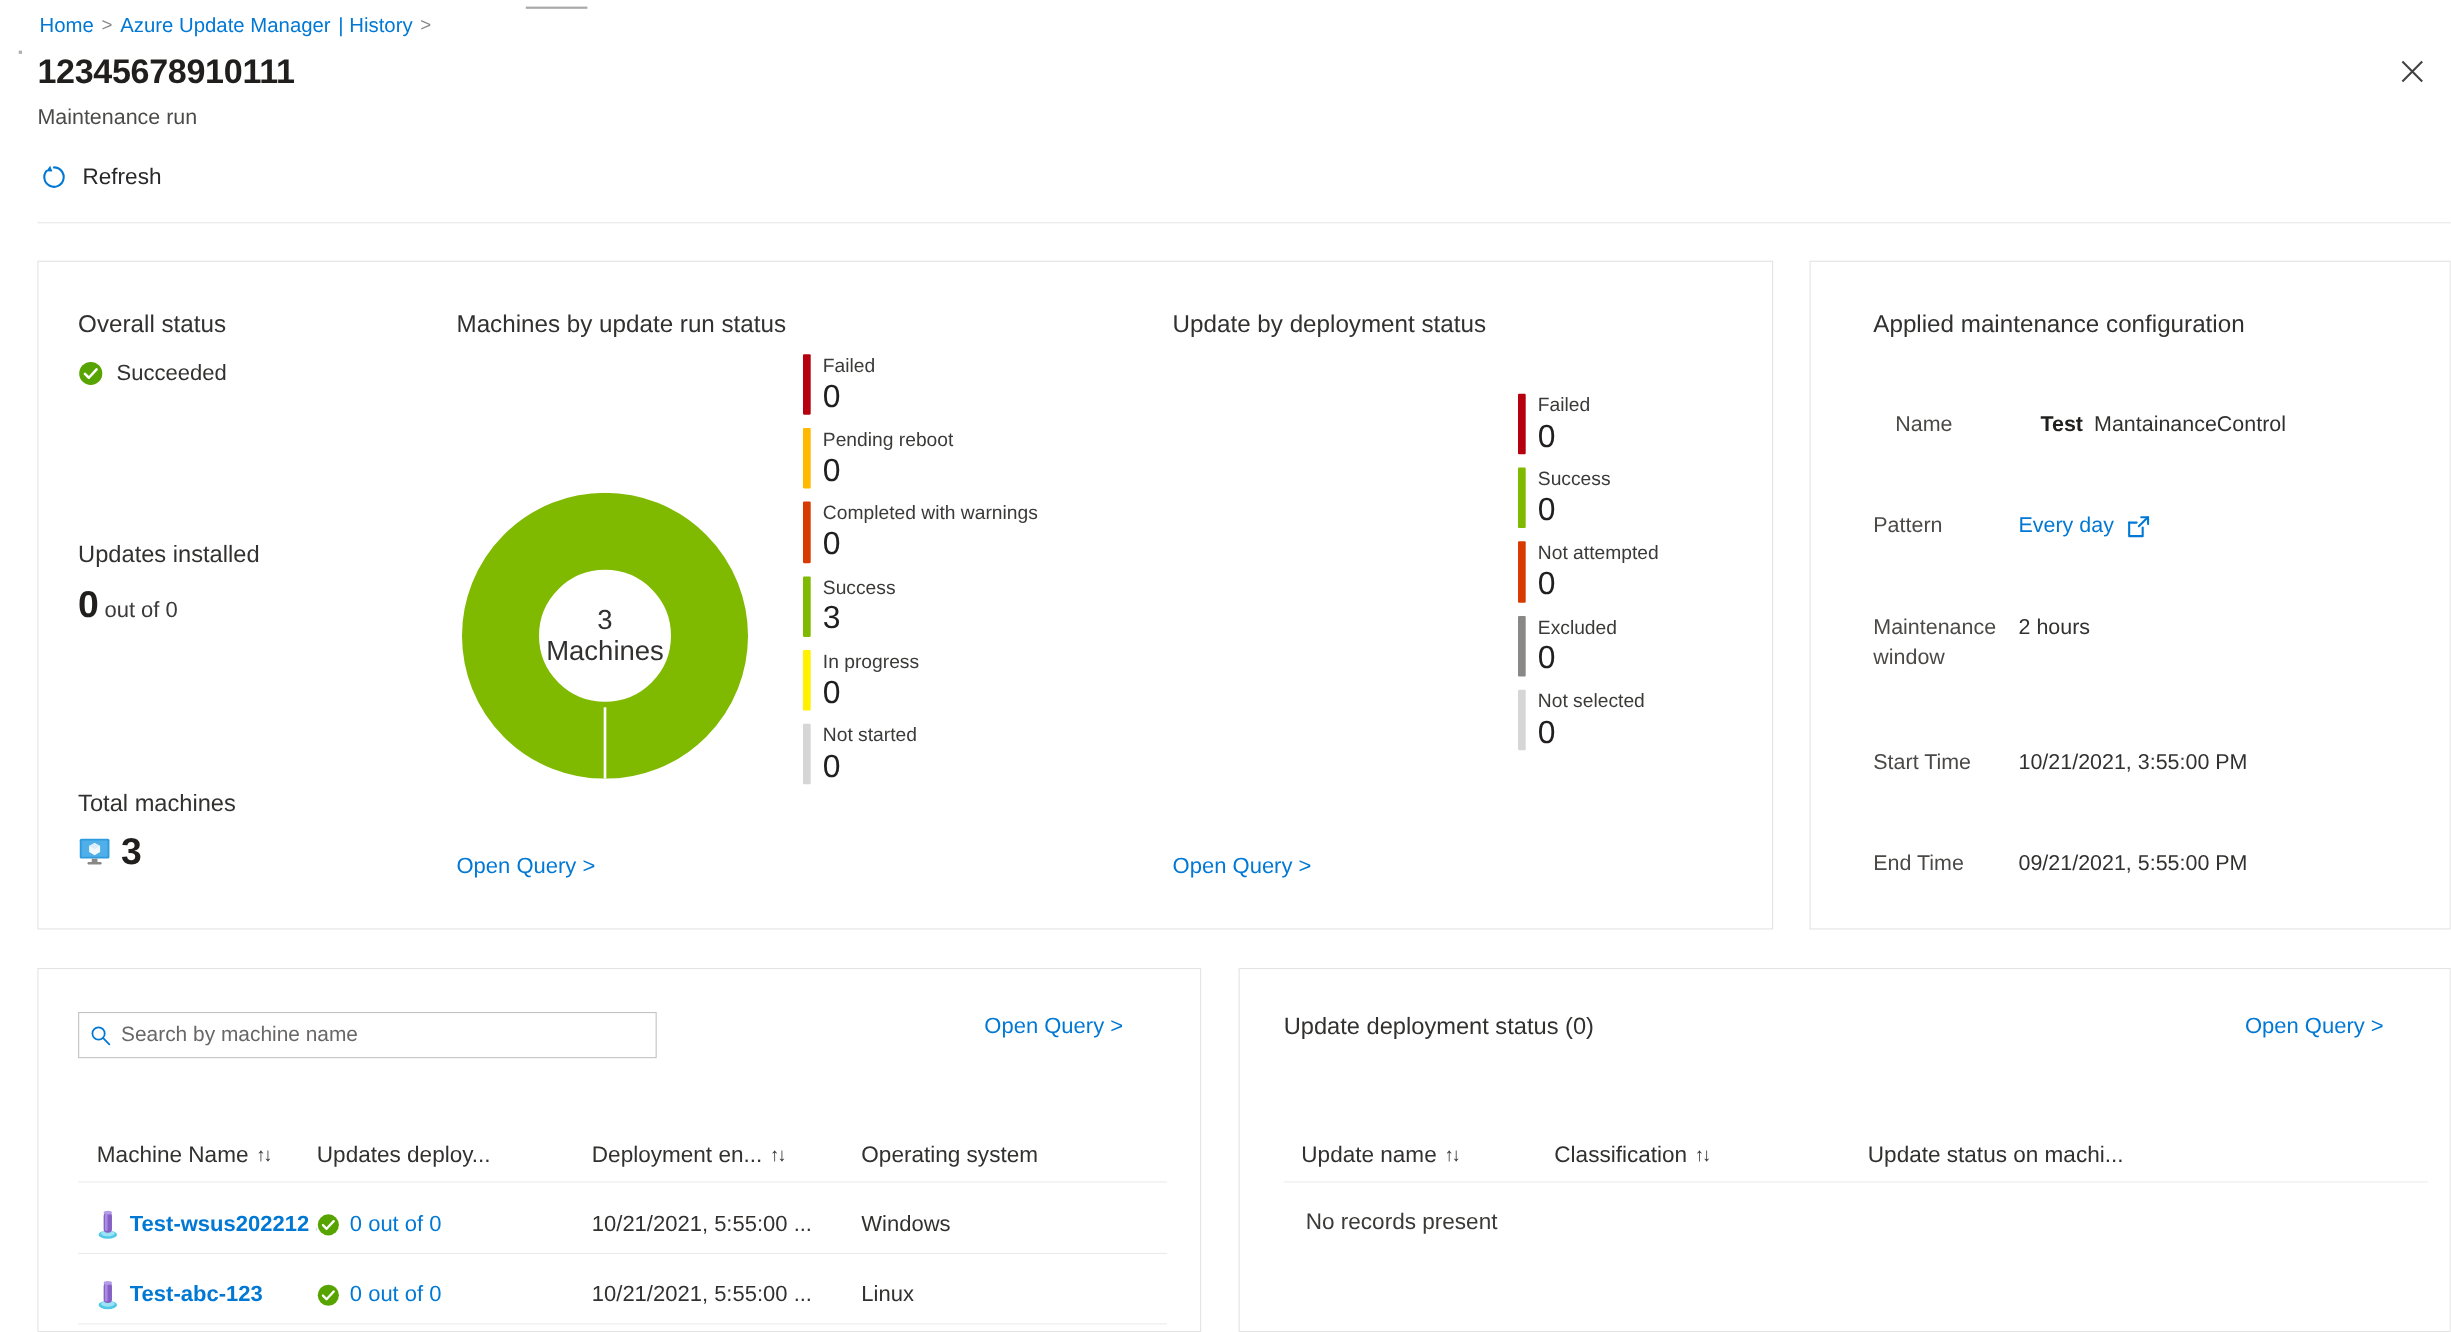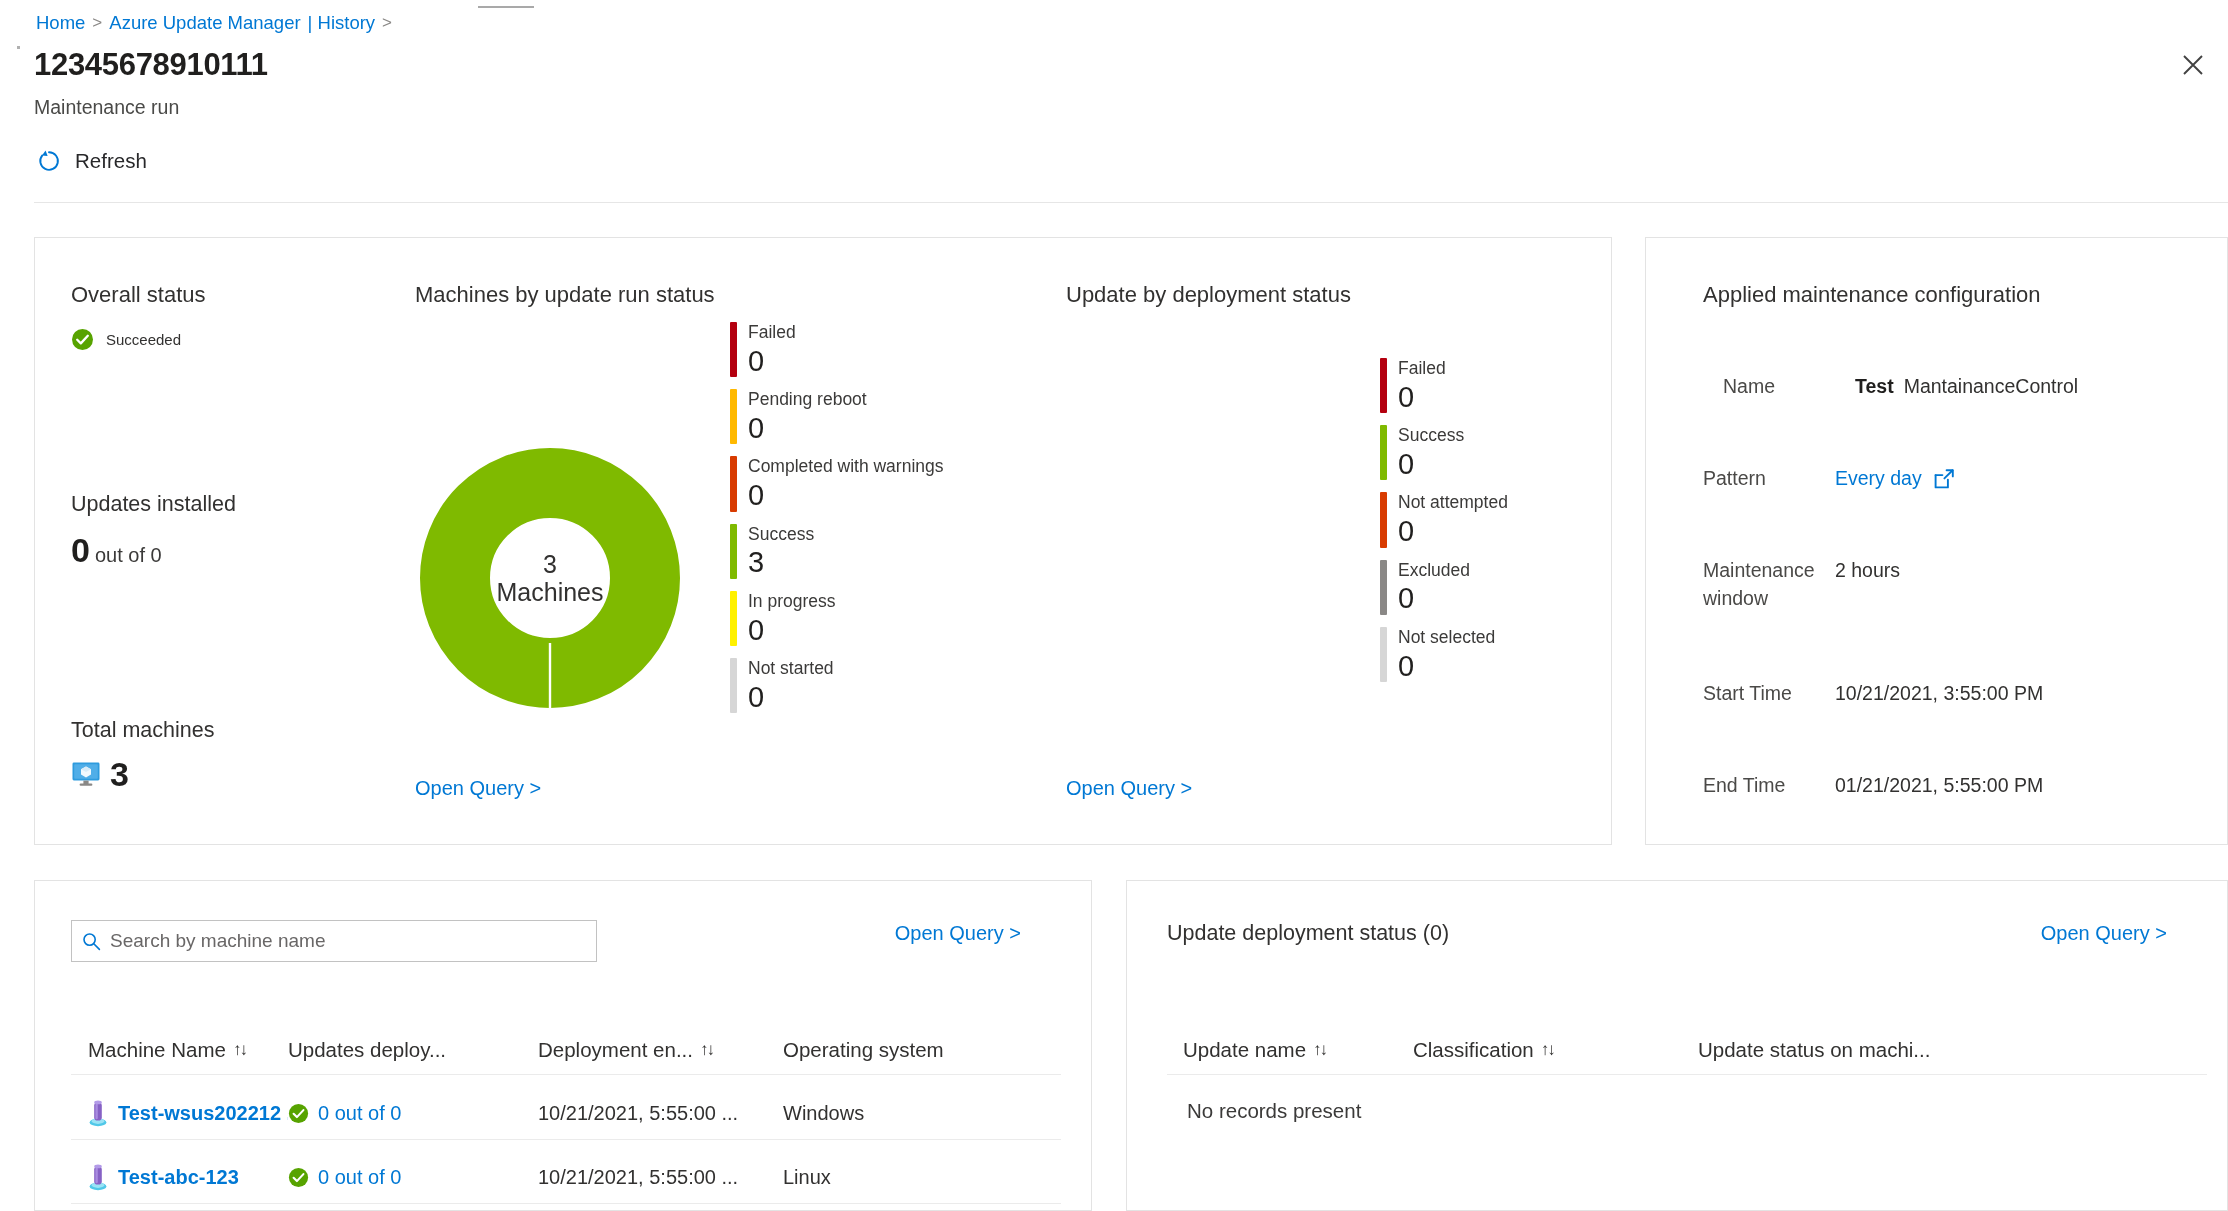--- a/index.html
+++ b/index.html
@@ -72,21 +72,21 @@
   .card-a { left: 34px;   top: 237px;  width: 1578px; height: 608px; }
   .card-b { left: 1645px; top: 237px;  width: 583px;  height: 608px; }
   .card-c { left: 34px;   top: 880px;  width: 1058px; height: 331px; }
   .card-d { left: 1126px; top: 880px;  width: 1102px; height: 331px; }
 
   .sec-title { font-size: 22px; color: #323130; font-weight: normal; }
 
   
   .col-status { position: absolute; left: 71px; top: 282px; width: 250px; }
   .status-row { display: flex; align-items: center; gap: 12px; margin-top: 20px; }
-  .status-text { font-size: 15px; color: #323130; }
+  .status-text { font-size: 20px; color: #323130; }
 
   .kpi-block { position: absolute; left: 71px; width: 290px; }
   .kpi-label { font-size: 21.5px; color: #323130; }
   .kpi-value { margin-top: 16px; display: flex; align-items: baseline; gap: 5px; }
   .kpi-big { font-size: 34px; font-weight: bold; color: #201f1e; line-height: 1; }
   .kpi-suffix { font-size: 20px; color: #3b3a39; }
   .kpi-mach { margin-top: 14px; display: flex; align-items: center; gap: 9px; }
 
   
   .chart-block { position: absolute; }
@@ -368,21 +368,21 @@
     <span class="cfg-val">2 hours</span>
   </div>
 
   <div class="cfg-row" style="top:680px;">
     <span class="cfg-key">Start Time</span>
     <span class="cfg-val">10/21/2021, 3:55:00 PM</span>
   </div>
 
   <div class="cfg-row" style="top:772px;">
     <span class="cfg-key">End Time</span>
-    <span class="cfg-val">01/21/2021, 5:55:00 PM</span>
+    <span class="cfg-val">09/21/2021, 5:55:00 PM</span>
   </div>
 
   <div class="card card-c"></div>
 
   <div class="tbl-head" style="left:71px; top:921px; width:950px;">
     <span class="tbl-title">Total machines (3)</span>
     <span class="open-query" style="position:static;">Open Query &gt;</span>
   </div>
 
   <div class="search-box" style="left:71px; top:920px; width:526px;">

